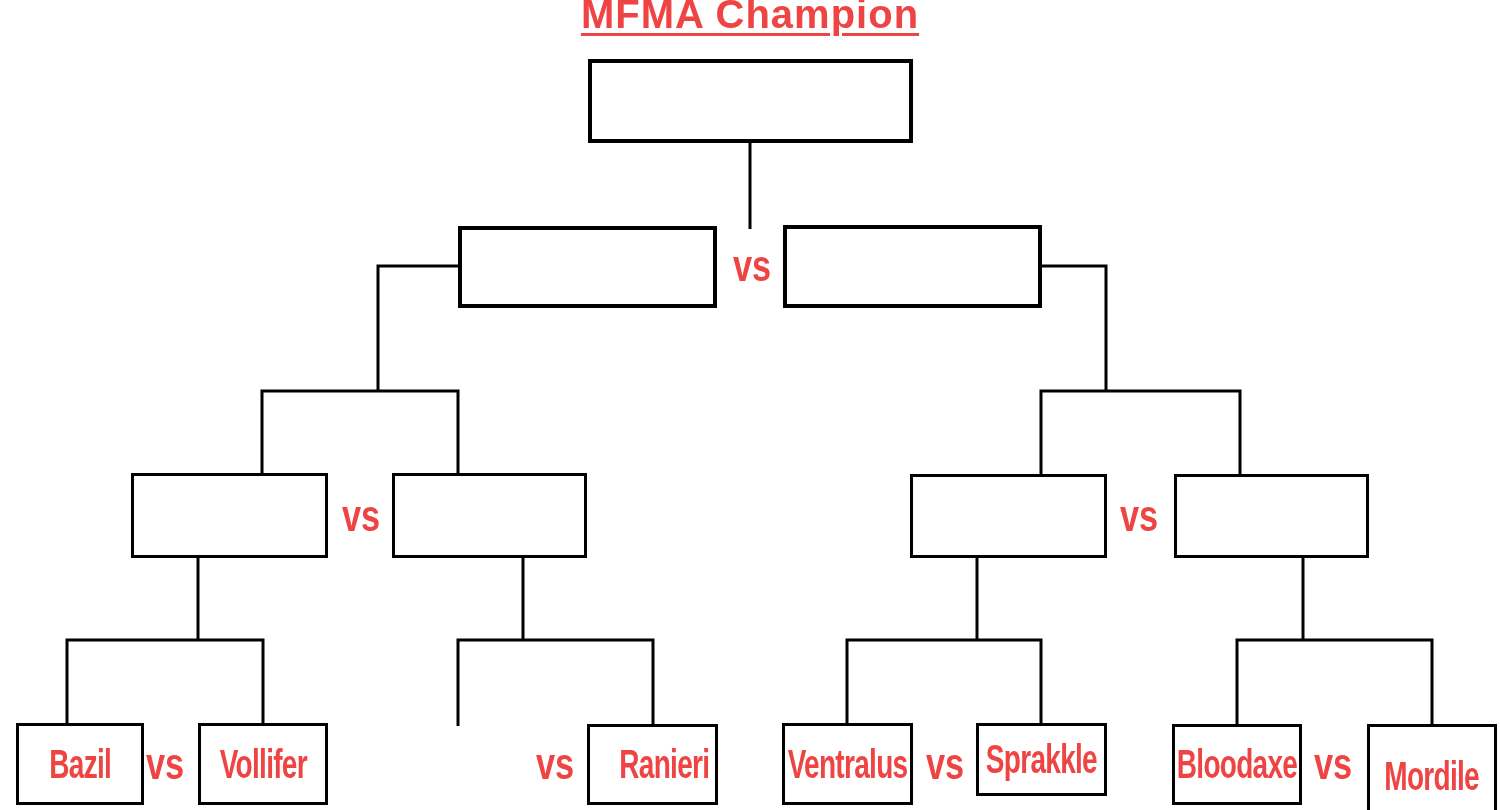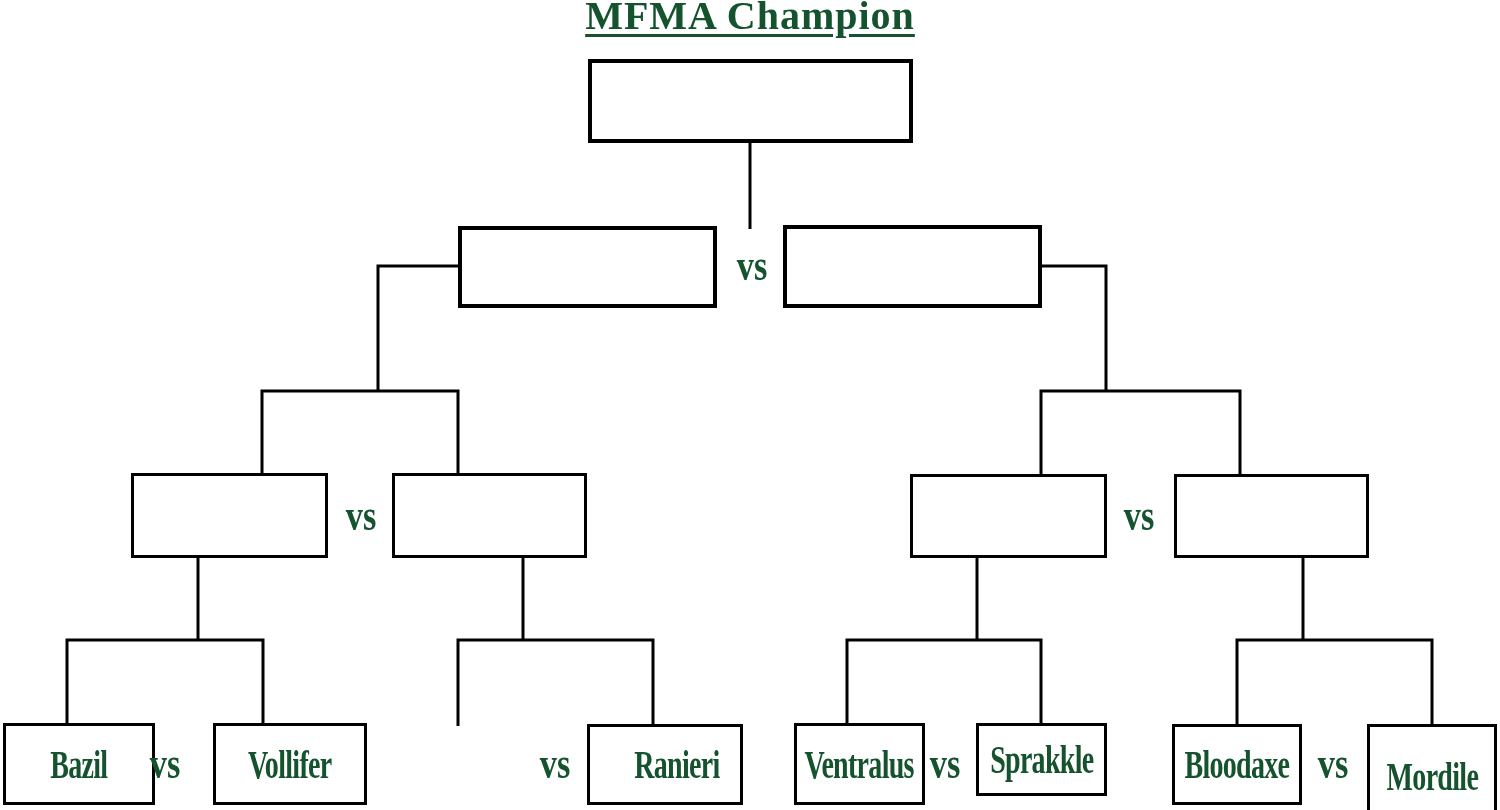--- a/index.html
+++ b/index.html
@@ -6,22 +6,22 @@
     margin: 0;
     padding: 0;
     background: #ffffff;
   }
   .stage {
     position: relative;
     width: 1500px;
     height: 810px;
     background: #ffffff;
     overflow: hidden;
-    font-family: Liberation Serif, serif;
-    color: #14532d;
+    font-family: Liberation Sans, sans-serif;
+    color: #ef4444;
   }
   .title {
     position: absolute;
     top: -8px;
     left: 0;
     width: 100%;
     text-align: center;
     font-size: 40px;
     font-weight: 700;
     letter-spacing: 1px;
@@ -117,34 +117,34 @@
   </div>
 
   <div class="bx" style="left:910px; top:474px; width:197px; height:84px;">
     <span class="nm"></span>
   </div>
   <div class="vs" style="left:1139px; top:518px;">vs</div>
   <div class="bx" style="left:1174px; top:474px; width:195px; height:84px;">
     <span class="nm"></span>
   </div>
 
-  <div class="bx" style="left:3px; top:723px; width:152px; height:82px;">
+  <div class="bx" style="left:16px; top:723px; width:128px; height:82px;">
     <span class="nm">Bazil</span>
   </div>
   <div class="vs" style="left:165px; top:766px;">vs</div>
-  <div class="bx" style="left:198px; top:723px; width:154px; height:82px;margin-left:15px;">
+  <div class="bx" style="left:198px; top:723px; width:130px; height:82px;">
     <span class="nm">Vollifer</span>
   </div>
 
   <div class="vs" style="left:555px; top:766px;">vs</div>
-  <div class="bx" style="left:587px; top:724px; width:156px; height:81px;padding-left:24px;">
+  <div class="bx" style="left:587px; top:724px; width:131px; height:81px;padding-left:24px;">
     <span class="nm">Ranieri</span>
   </div>
 
-  <div class="bx" style="left:782px; top:723px; width:131px; height:82px;margin-left:12px;">
+  <div class="bx" style="left:782px; top:723px; width:131px; height:82px;">
     <span class="nm">Ventralus</span>
   </div>
   <div class="vs" style="left:945px; top:766px;">vs</div>
   <div class="bx" style="left:976px; top:723px; width:131px; height:73px;">
     <span class="nm">Sprakkle</span>
   </div>
 
   <div class="bx" style="left:1172px; top:724px; width:130px; height:81px;">
     <span class="nm">Bloodaxe</span>
   </div>

